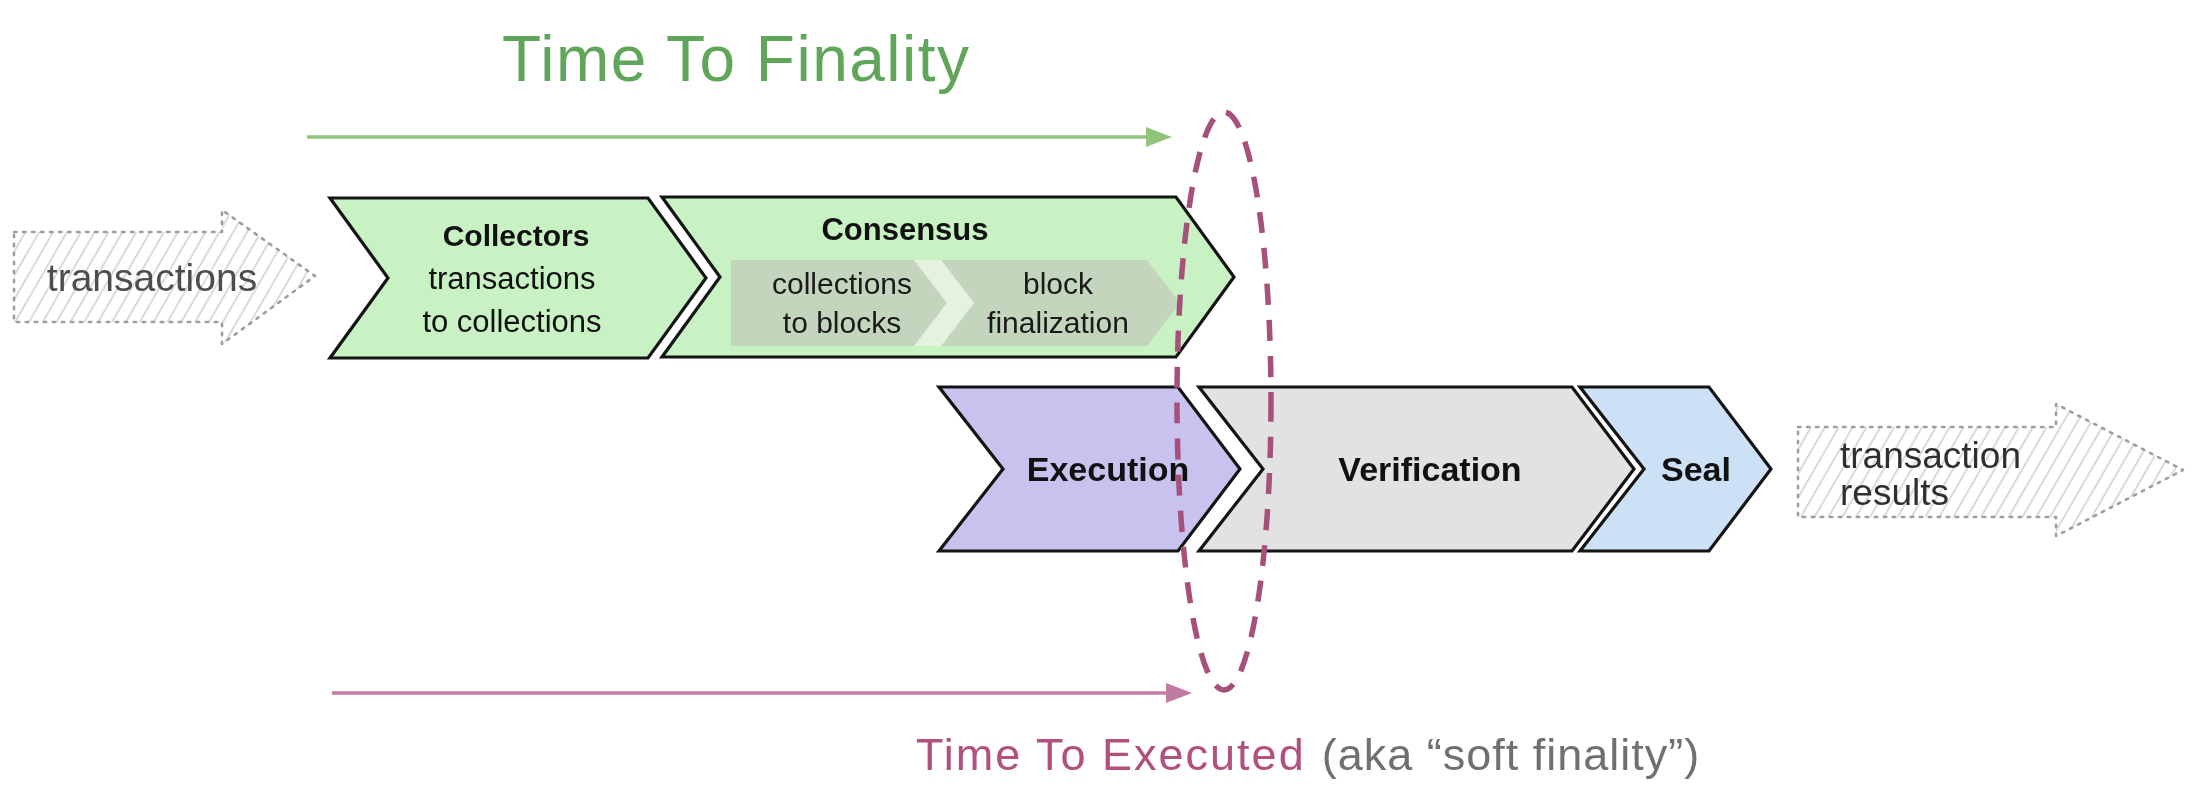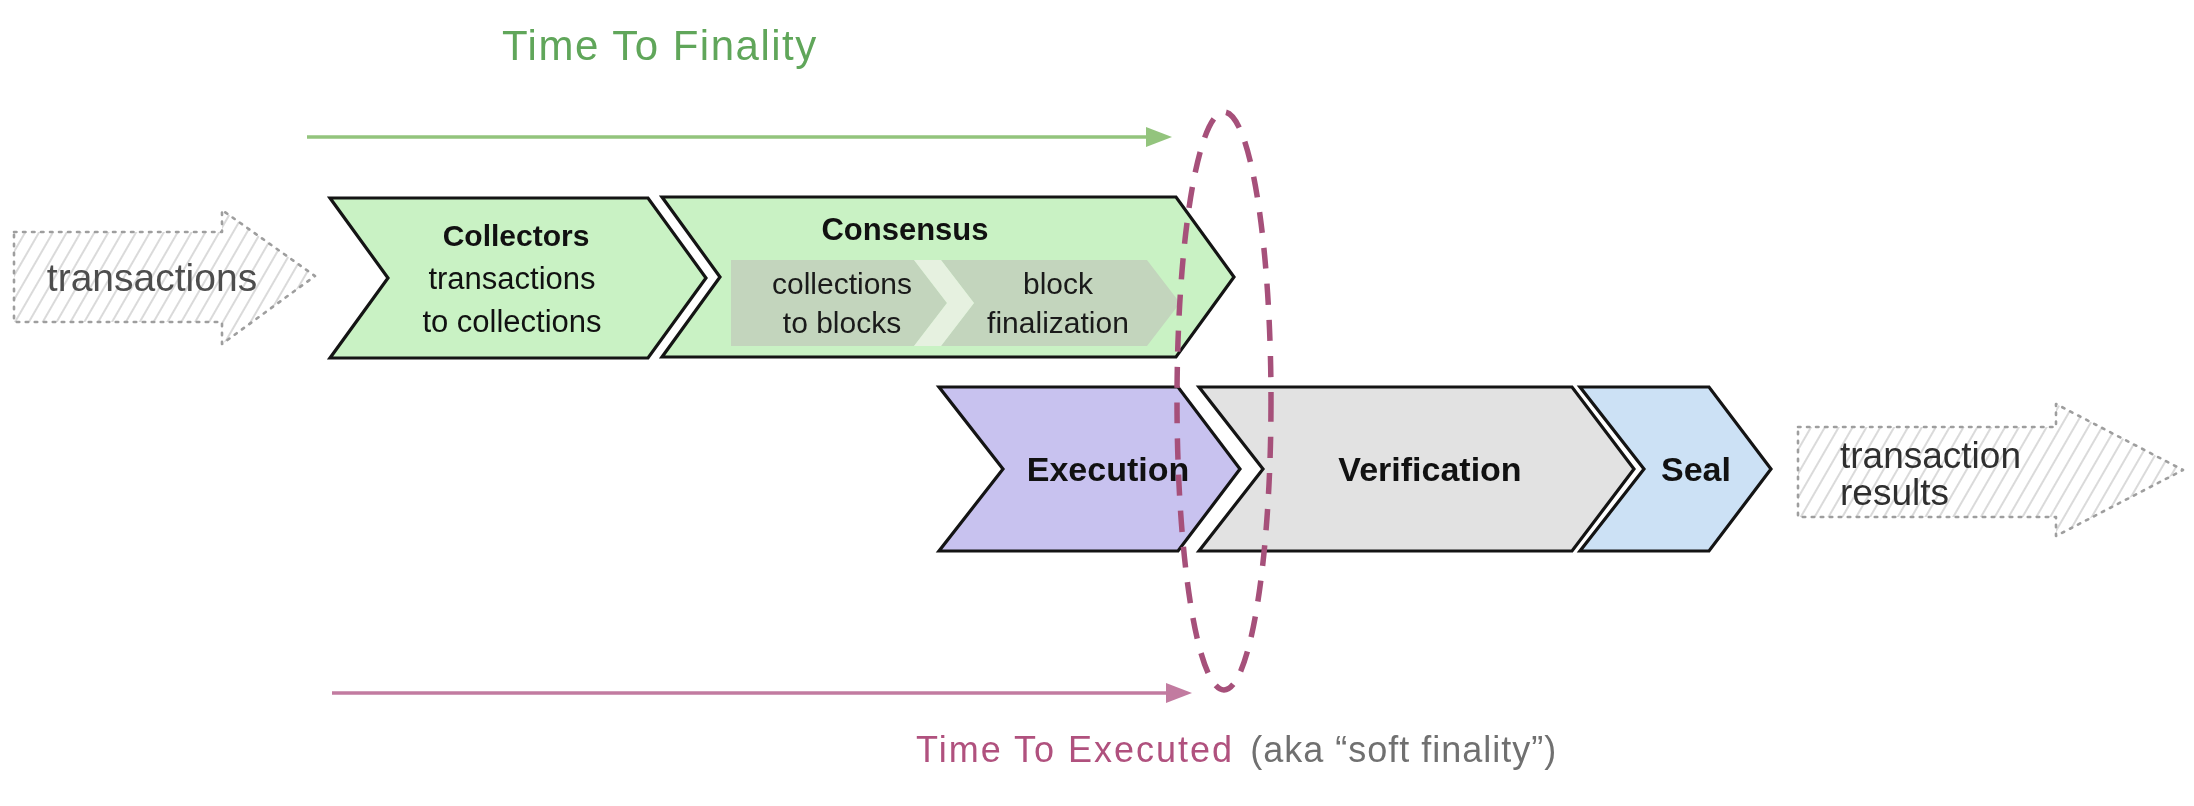--- a/index.html
+++ b/index.html
@@ -11,30 +11,30 @@
     position: relative;
     width: 2194px;
     height: 806px;
     overflow: hidden;
     background: #ffffff;
   }
   .stage svg { position: absolute; inset: 0; }
   .header-title {
     position: absolute;
     left: 502px; top: 22px;
-    font-size: 42px;
+    font-size: 64px;
     font-weight: 300;
     letter-spacing: 1.5px;
     color: #60a65a;
     white-space: nowrap;
   }
   .footer-caption {
     position: absolute;
     left: 916px; top: 729px;
-    font-size: 36px;
+    font-size: 45px;
     white-space: nowrap;
   }
   .footer-caption .tte {
     color: #b0517e;
     font-weight: 400;
     letter-spacing: 2px;
   }
   .footer-caption .note {
     color: #707070;
     font-weight: 300;

